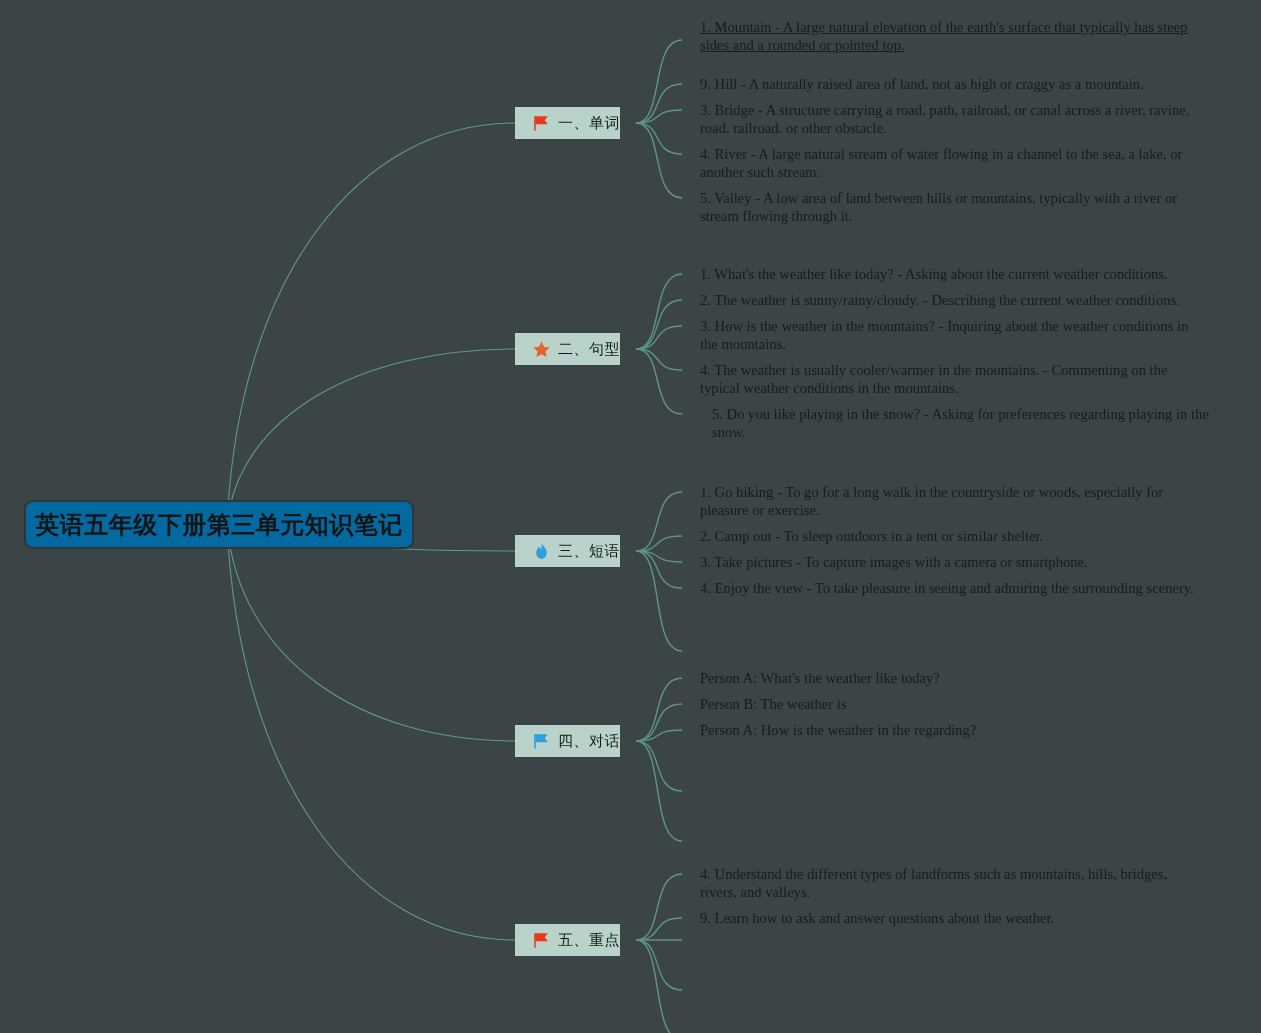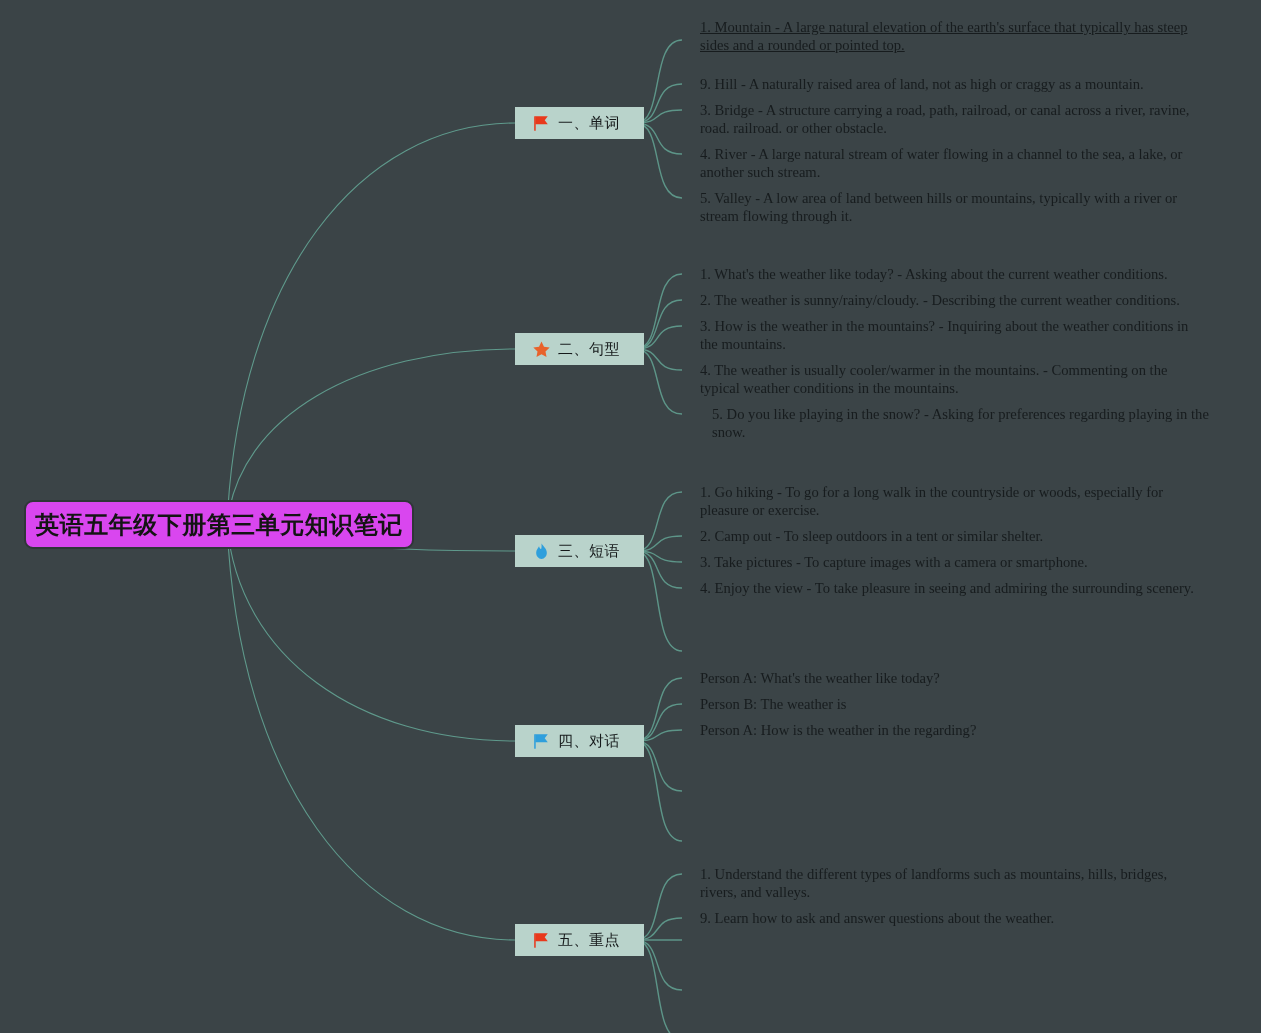--- a/index.html
+++ b/index.html
@@ -29,41 +29,41 @@
     pointer-events: none;
   }
   
   .root-node {
     position: absolute;
     left: 24px;
     top: 500px;
     width: 390px;
     height: 49px;
     box-sizing: border-box;
-    background: #d946ef;
+    background: #0369a1;
     border: 2px solid #2f3638;
     border-radius: 9px;
     display: flex;
     align-items: center;
     justify-content: center;
     z-index: 5;
   }
   .root-label {
     font-family: "DejaVu Sans", sans-serif;
     font-weight: bold;
     font-size: 24px;
     color: #141414;
     letter-spacing: 0.5px;
     white-space: nowrap;
   }
   
   .branch-node {
     position: absolute;
     left: 515px;
-    width: 129px;
+    width: 105px;
     height: 32px;
     box-sizing: border-box;
     background: #b9d3cb;
     display: flex;
     align-items: center;
     z-index: 5;
     padding-left: 17px;
   }
   .branch-icon {
     width: 19px;
@@ -196,17 +196,17 @@
       <div class="leaf" style="top: 317px;">3. How is the weather in the mountains? - Inquiring about the weather conditions in the mountains.</div>
       <div class="leaf" style="top: 361px;">4. The weather is usually cooler/warmer in the mountains. - Commenting on the typical weather conditions in the mountains.</div>
       <div class="leaf" style="top: 405px; margin-left: 12px;">5. Do you like playing in the snow? - Asking for preferences regarding playing in the snow.</div>
       <div class="leaf" style="top: 483px;">1. Go hiking - To go for a long walk in the countryside or woods, especially for pleasure or exercise.</div>
       <div class="leaf" style="top: 527px;">2. Camp out - To sleep outdoors in a tent or similar shelter.</div>
       <div class="leaf" style="top: 553px;">3. Take pictures - To capture images with a camera or smartphone.</div>
       <div class="leaf" style="top: 579px;">4. Enjoy the view - To take pleasure in seeing and admiring the surrounding scenery.</div>
       <div class="leaf" style="top: 669px;">Person A: What's the weather like today?</div>
       <div class="leaf" style="top: 695px;">Person B: The weather is</div>
       <div class="leaf" style="top: 721px;">Person A: How is the weather in the regarding?</div>
-      <div class="leaf" style="top: 865px;">1. Understand the different types of landforms such as mountains, hills, bridges, rivers, and valleys.</div>
+      <div class="leaf" style="top: 865px;">4. Understand the different types of landforms such as mountains, hills, bridges, rivers, and valleys.</div>
       <div class="leaf" style="top: 909px;">9. Learn how to ask and answer questions about the weather.</div>
     </div>
 
 </div>
 
 </body></html>

